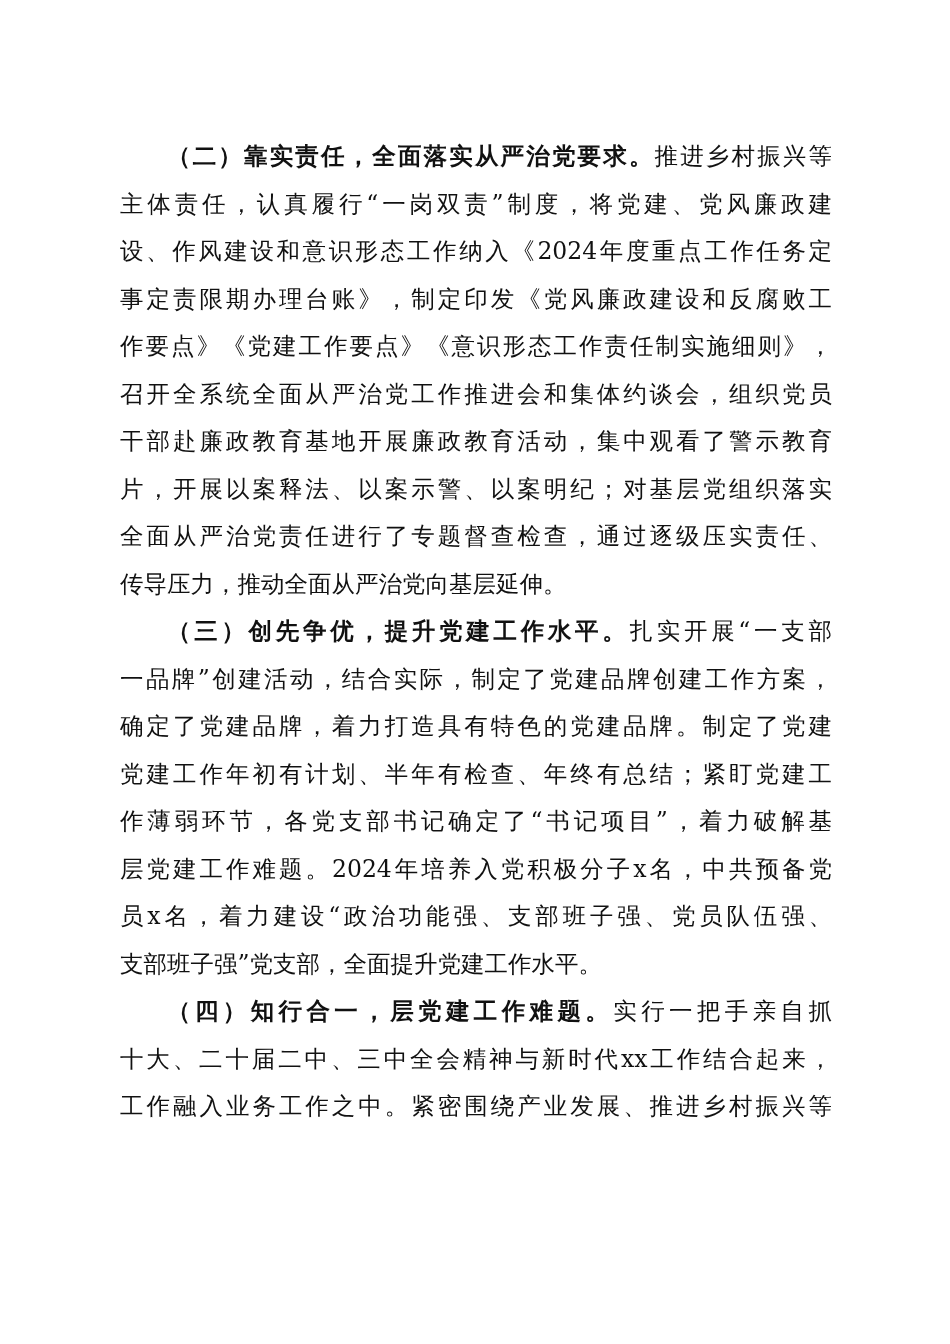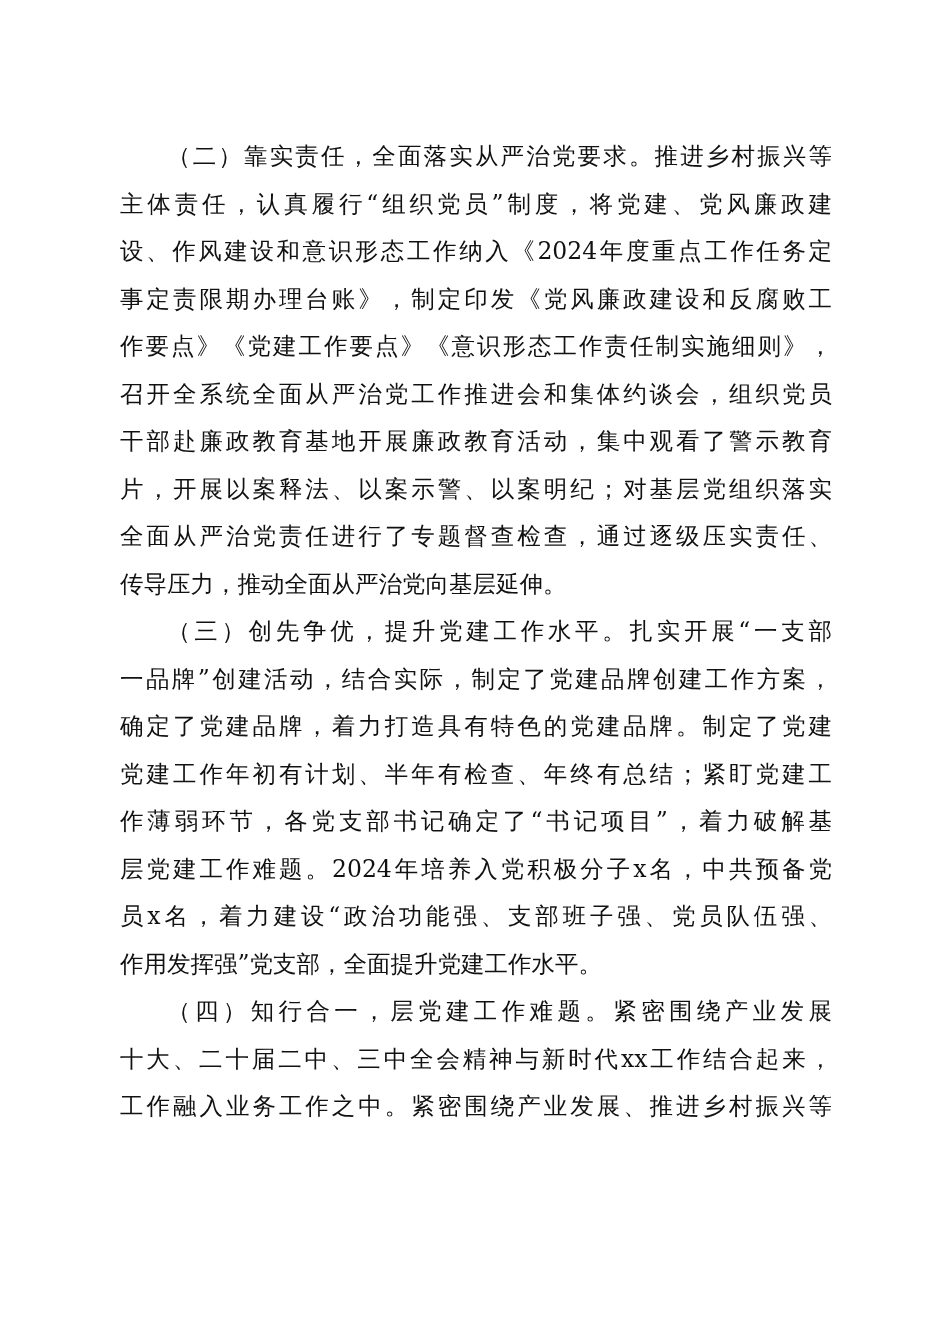--- a/index.html
+++ b/index.html
@@ -30,53 +30,53 @@
       text-align-last: justify;
       letter-spacing: 0px;
     }
     .line.last {
       text-align-last: left;
     }
     .line.indent {
       padding-left: 47px;
     }
     .bold {
-      font-weight: normal;
+      font-weight: bold;
       font-family: "DejaVu Sans", "Liberation Sans", sans-serif;
       margin-top: 36px;
     }
   </style>
 </head>
 <body>
 
 <div class="page">
 
   <div>
     <div class="line indent"><span class="bold">（二）靠实责任，全面落实从严治党要求。</span><span>推进乡村振兴等</span></div>
-    <div class="line">主体责任，认真履行“组织党员”制度，将党建、党风廉政建</div>
+    <div class="line">主体责任，认真履行“一岗双责”制度，将党建、党风廉政建</div>
     <div class="line">设、作风建设和意识形态工作纳入《2024年度重点工作任务定</div>
     <div class="line">事定责限期办理台账》，制定印发《党风廉政建设和反腐败工</div>
     <div class="line">作要点》《党建工作要点》《意识形态工作责任制实施细则》，</div>
     <div class="line">召开全系统全面从严治党工作推进会和集体约谈会，组织党员</div>
     <div class="line">干部赴廉政教育基地开展廉政教育活动，集中观看了警示教育</div>
     <div class="line">片，开展以案释法、以案示警、以案明纪；对基层党组织落实</div>
     <div class="line">全面从严治党责任进行了专题督查检查，通过逐级压实责任、</div>
     <div class="line last">传导压力，推动全面从严治党向基层延伸。</div>
   </div>
 
   <div>
     <div class="line indent"><span class="bold">（三）创先争优，提升党建工作水平。</span><span>扎实开展“一支部</span></div>
     <div class="line">一品牌”创建活动，结合实际，制定了党建品牌创建工作方案，</div>
     <div class="line">确定了党建品牌，着力打造具有特色的党建品牌。制定了党建</div>
     <div class="line">党建工作年初有计划、半年有检查、年终有总结；紧盯党建工</div>
     <div class="line">作薄弱环节，各党支部书记确定了“书记项目”，着力破解基</div>
     <div class="line">层党建工作难题。2024年培养入党积极分子x名，中共预备党</div>
     <div class="line">员x名，着力建设“政治功能强、支部班子强、党员队伍强、</div>
-    <div class="line last">作用发挥强”党支部，全面提升党建工作水平。</div>
+    <div class="line last">支部班子强”党支部，全面提升党建工作水平。</div>
   </div>
 
   <div>
-    <div class="line indent"><span class="bold">（四）知行合一，层党建工作难题。</span><span>紧密围绕产业发展</span></div>
+    <div class="line indent"><span class="bold">（四）知行合一，层党建工作难题。</span><span>实行一把手亲自抓</span></div>
     <div class="line">十大、二十届二中、三中全会精神与新时代xx工作结合起来，</div>
     <div class="line">工作融入业务工作之中。紧密围绕产业发展、推进乡村振兴等</div>
   </div>
 
 </div>
 
 </body></html>

